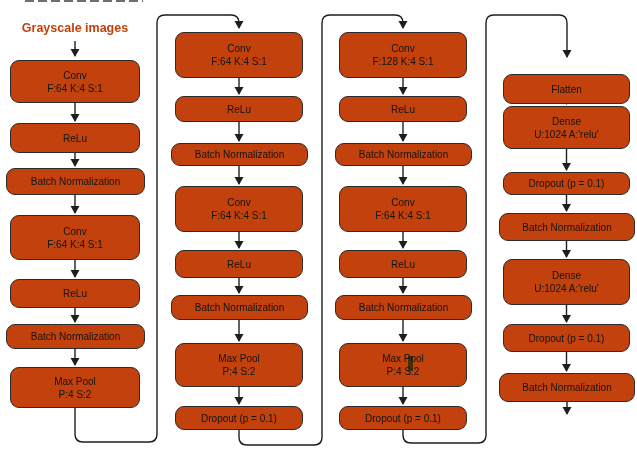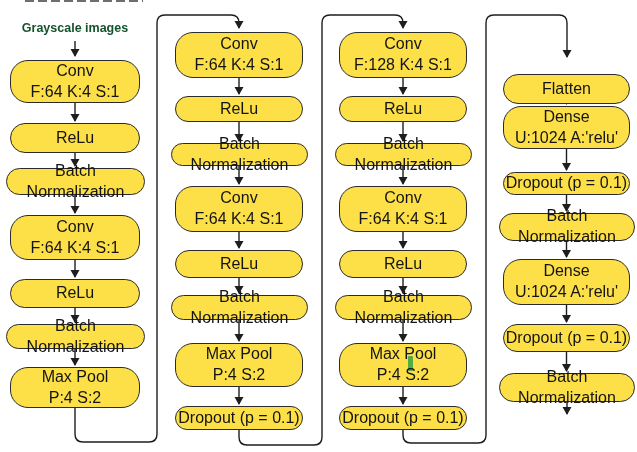--- a/index.html
+++ b/index.html
@@ -3,28 +3,28 @@
 <meta charset="utf-8">
 <style>
   html,body{margin:0;padding:0;background:#ffffff;}
   #stage{
     position:relative;width:637px;height:452px;background:#ffffff;
     font-family:"Liberation Sans", sans-serif;overflow:hidden;
   }
   #wires{position:absolute;left:0;top:0;z-index:1;}
   .node{
     position:absolute;z-index:2;box-sizing:border-box;
-    border:1.3px solid #2b2b2b;border-radius:18px;background:#fde047;
+    border:1.3px solid #2b2b2b;border-radius:9px;background:#c2410c;
     display:flex;align-items:center;justify-content:center;
-    text-align:center;font-size:16px;line-height:1.3;color:#141414;
+    text-align:center;font-size:10px;line-height:1.3;color:#141414;
     white-space:pre-line;
   }
   .flow-caption{
     position:absolute;z-index:2;text-align:center;font-weight:bold;
-    font-size:12.5px;line-height:1.18;color:#14532d;white-space:pre-line;
+    font-size:12.5px;line-height:1.18;color:#c2410c;white-space:pre-line;
   }
   #input-caption{left:4px;top:6px;width:142px;}
   #output-caption{left:502px;top:419px;width:130px;font-size:13px;}
   #cursor-artifact{
     position:absolute;left:408px;top:356px;width:5px;height:15px;
     z-index:5;mix-blend-mode:multiply;border-radius:1px;
   }
   #crop-smudge{
     position:absolute;left:25px;top:0;width:118px;height:2px;z-index:2;
     background:repeating-linear-gradient(90deg,#6e6e6e 0 9px,transparent 9px 13px);

